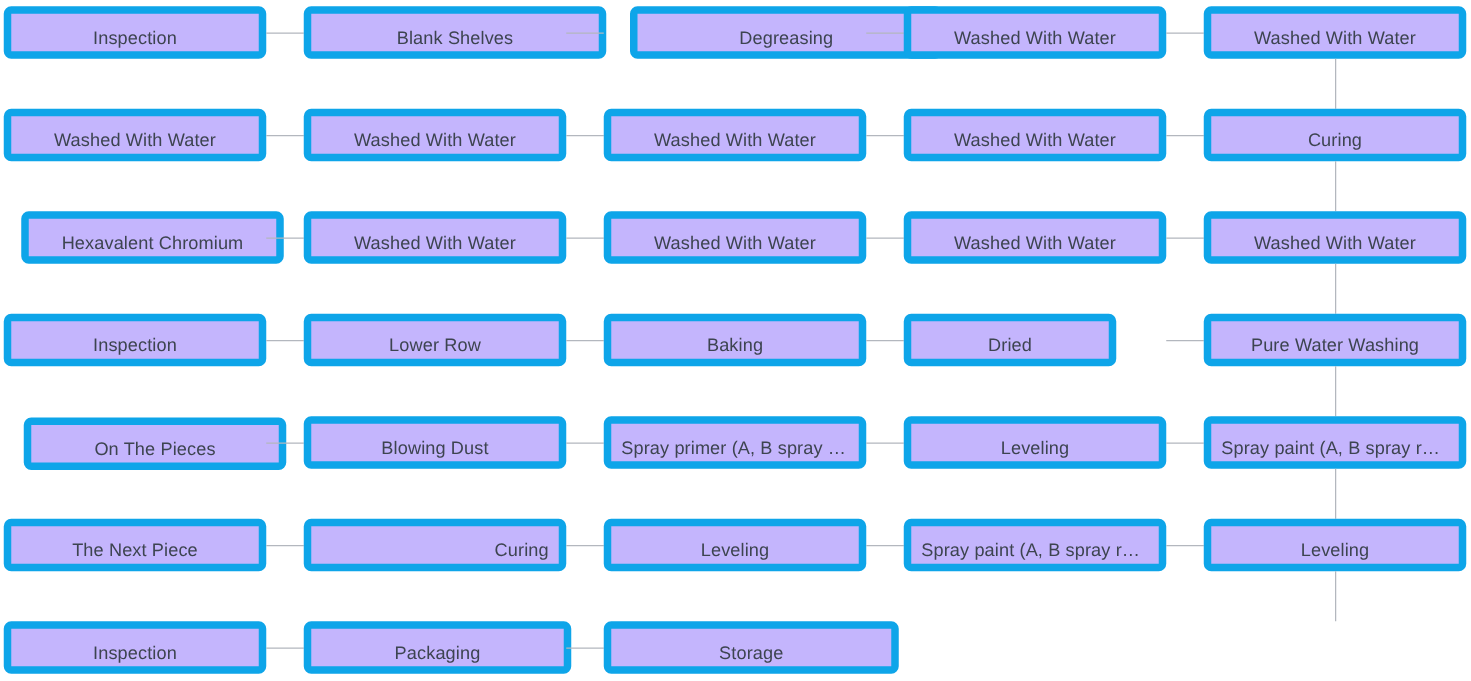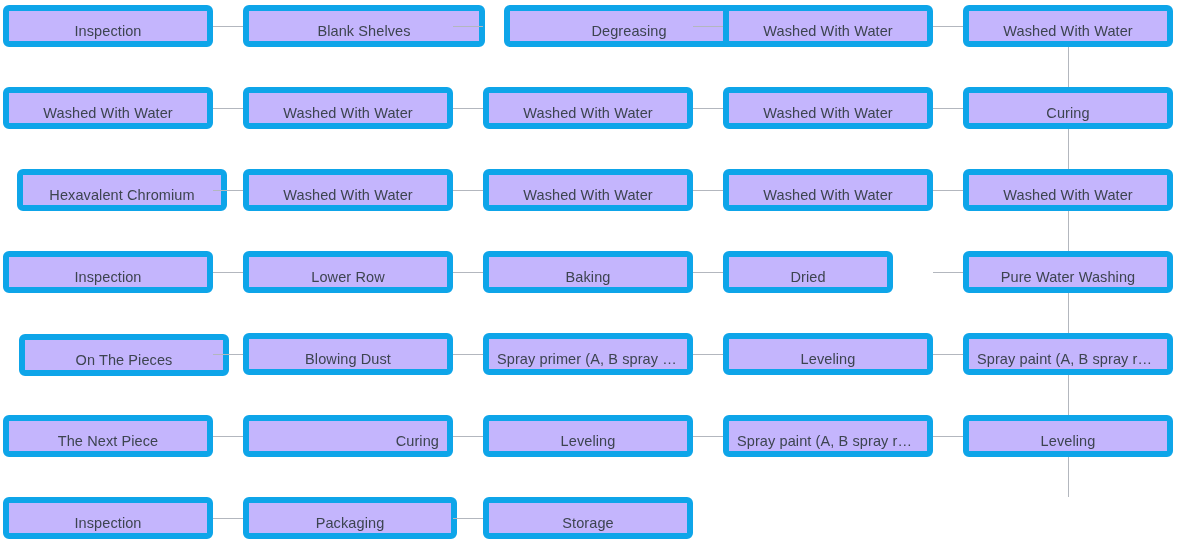--- a/index.html
+++ b/index.html
@@ -107,14 +107,14 @@
     <div class="node" title="Leveling" style="left: 483px; top: 415px; width: 210px;">Leveling</div>
     <div class="h-conn" style="left: 693px; top: 436px; width: 30px;"></div>
     <div class="node" title="Spray paint (A, B spray room)" style="left: 723px; top: 415px; width: 210px;">Spray paint (A, B spray room)</div>
     <div class="h-conn" style="left: 933px; top: 436px; width: 30px;"></div>
     <div class="node" title="Leveling" style="left: 963px; top: 415px; width: 210px;">Leveling</div>
     <div class="v-conn" style="left: 1068px; top: 457px; height: 40px;"></div>
     <div class="node" title="Inspection" style="left: 3px; top: 497px; width: 210px;">Inspection</div>
     <div class="h-conn" style="left: 213px; top: 518px; width: 30px;"></div>
     <div class="node" title="Packaging" style="left: 243px; top: 497px; width: 214px;">Packaging</div>
     <div class="h-conn" style="left: 453px; top: 518px; width: 30px;"></div>
-    <div class="node" title="Storage" style="left: 483px; top: 497px; width: 210px;">Storage</div>
+    <div class="node" title="Storage" style="left: 483px; top: 497px; width: 236px;">Storage</div>
   </div>
 
 </body></html>

